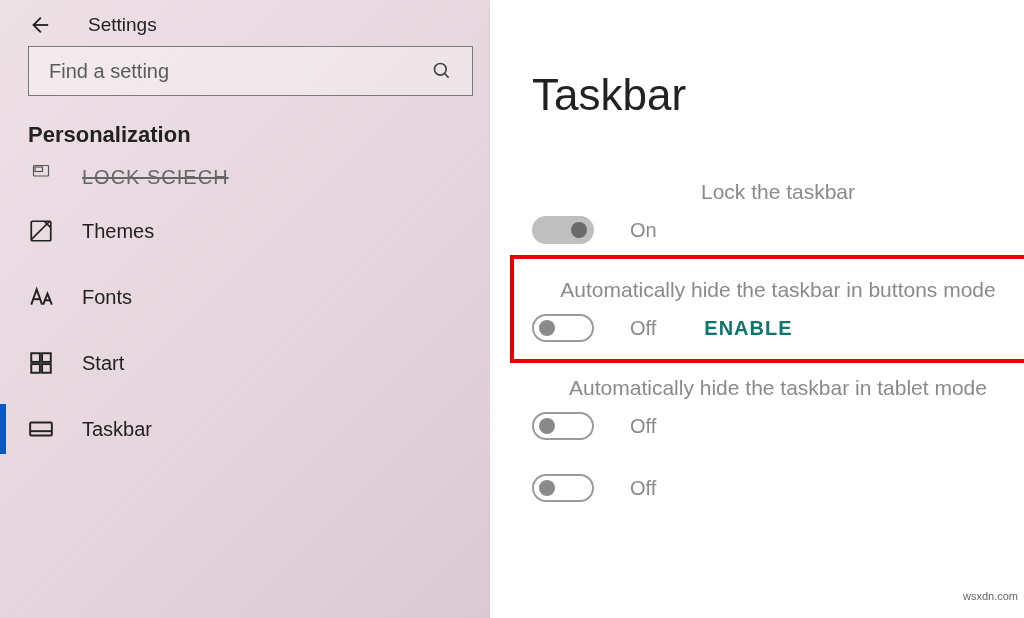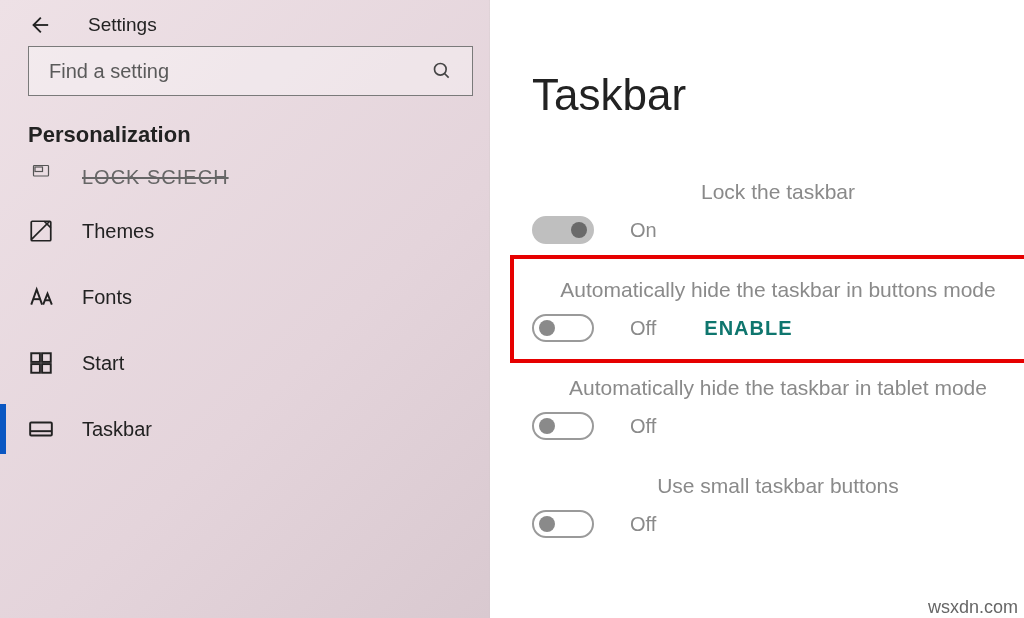--- a/index.html
+++ b/index.html
@@ -43,21 +43,21 @@
   .toggle-row { display:flex; align-items:center; gap: 36px; }
   .toggle { width:62px; height:28px; border-radius: 14px; border:2px solid #9a9a9a; position:relative; background:#fff; }
   .toggle .knob { width:16px; height:16px; border-radius:50%; background:#8a8a8a; position:absolute; top:4px; left:5px; }
   .toggle.on { background:#bfbfbf; border-color:#bfbfbf; }
   .toggle.on .knob { left:auto; right:5px; background:#6a6a6a; }
   .toggle-state { font-size:20px; color:#8a8a8a; }
 
   .highlight-box { position:absolute; border: 4px solid #e60000; left: 20px; width: 600px; top: 255px; height: 108px; pointer-events:none; }
   .enable-label { color:#0f766e; font-size:20px; font-weight:600; letter-spacing:1px; margin-left:12px; }
 
-  .watermark { position:absolute; right:6px; bottom:0; font-size:18px; color:#666; font-family: Arial, sans-serif; }
+  .watermark { position:absolute; right:6px; bottom:16px; font-size:11px; color:#666; font-family: Arial, sans-serif; }
   svg { display:block; }
 </style>
 </head>
 <body>
 
 <div class="app">
   <div class="sidebar">
     <div class="header">
       <span class="back-icon">
         <svg viewBox="0 0 24 24" width="22" height="22" fill="none" stroke="#222" stroke-width="2">
@@ -163,21 +163,20 @@
       <div class="setting-label">Automatically hide the taskbar in tablet mode</div>
       <div class="toggle-row">
         <div class="toggle">
             <div class="knob"></div>
           </div>
         <span class="toggle-state">Off</span>
       </div>
     </div>
 
     <div class="setting-block">
-      <div class="setting-label">Use small taskbar buttons</div>
       <div class="toggle-row">
         <div class="toggle">
             <div class="knob"></div>
           </div>
         <span class="toggle-state">Off</span>
       </div>
     </div>
 
     <div class="highlight-box"></div>
   </div>

